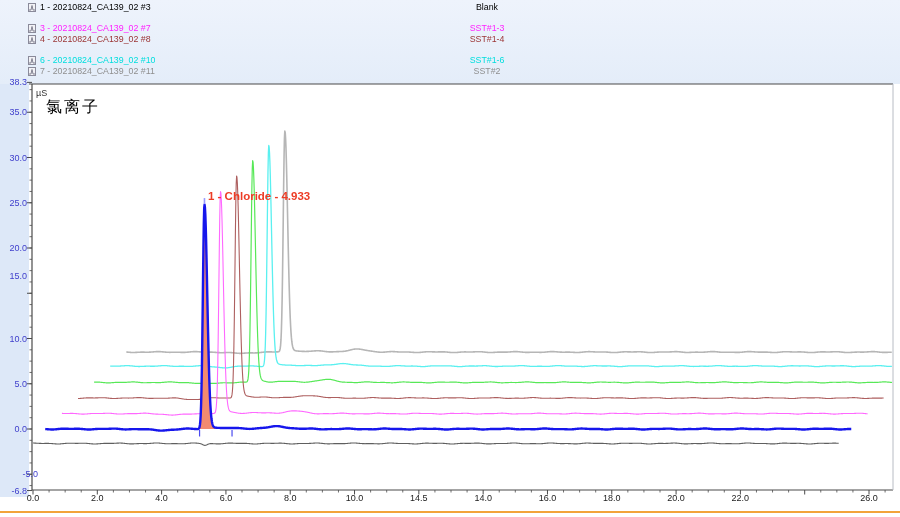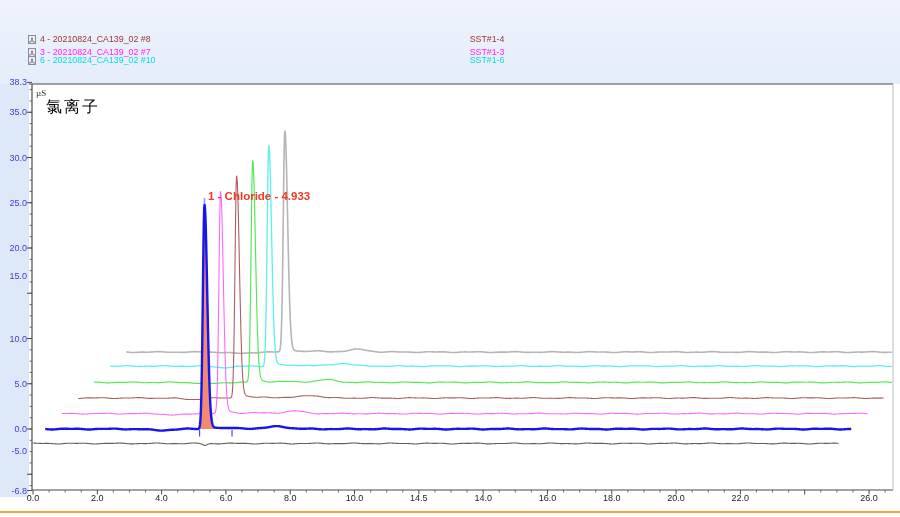--- a/index.html
+++ b/index.html
@@ -15,31 +15,39 @@
   .lname{position:absolute;left:40px;top:0;}
   .lsample{position:absolute;left:402px;top:0;width:170px;text-align:center;}
   .sel .lname,.sel .lsample{font-weight:bold;text-decoration:underline;}
   
   #leftstrip{position:absolute;left:0;top:84px;width:29px;height:413px;background:#dde8f8;}
   
   #plot-svg{position:absolute;left:0;top:0;}
   
   .ylab{position:absolute;left:0;width:27px;text-align:right;font-size:9px;color:#4040cc;line-height:10px;}
   .xlab{position:absolute;width:34px;text-align:center;font-size:9px;color:#222;top:493px;line-height:11px;}
-  #unit{position:absolute;left:36px;top:88px;font-size:9px;color:#333;font-family:Liberation Serif, serif;}
+  #unit{position:absolute;left:36px;top:88px;font-size:9px;color:#333;}
   #title{position:absolute;left:46px;top:97px;font-size:16px;color:#000;letter-spacing:2px;font-weight:500;}
   #ann{position:absolute;left:208px;top:190px;font-size:11.5px;font-weight:bold;color:#ed3c25;white-space:nowrap;}
   #orange{position:absolute;left:0;top:511px;width:900px;height:2px;background:#f2a43a;}
 </style>
 </head>
 <body>
 
 <div id="app">
   <div id="legend">
-      <div class="lrow" style="top: 23.2px; margin-top: 24px;">
+      <div class="lrow" style="top: 2px;">
+        <svg width="8" height="9" class="licon">
+          <rect x="0.5" y="0.5" width="7" height="8" fill="#f2f2f6" stroke="#8a8a9a" stroke-width="1"></rect>
+          <polyline points="1,7 3,7 4,2.5 5,7 7,7" fill="none" stroke="#777788" stroke-width="0.9"></polyline>
+        </svg>
+        <span class="lname" style="color: rgb(0, 0, 0);">1 - 20210824_CA139_02 #3</span>
+        <span class="lsample" style="color: rgb(0, 0, 0);">Blank</span>
+      </div>
+      <div class="lrow" style="top: 23.2px;">
         <svg width="8" height="9" class="licon">
           <rect x="0.5" y="0.5" width="7" height="8" fill="#f2f2f6" stroke="#8a8a9a" stroke-width="1"></rect>
           <polyline points="1,7 3,7 4,2.5 5,7 7,7" fill="none" stroke="#777788" stroke-width="0.9"></polyline>
         </svg>
         <span class="lname" style="color: rgb(255, 34, 255);">3 - 20210824_CA139_02 #7</span>
         <span class="lsample" style="color: rgb(255, 34, 255);">SST#1-3</span>
       </div>
       <div class="lrow" style="top: 33.8px;">
         <svg width="8" height="9" class="licon">
           <rect x="0.5" y="0.5" width="7" height="8" fill="#f2f2f6" stroke="#8a8a9a" stroke-width="1"></rect>
@@ -48,20 +56,28 @@
         <span class="lname" style="color: rgb(155, 52, 52);">4 - 20210824_CA139_02 #8</span>
         <span class="lsample" style="color: rgb(155, 52, 52);">SST#1-4</span>
       </div>
       <div class="lrow" style="top: 55px;">
         <svg width="8" height="9" class="licon">
           <rect x="0.5" y="0.5" width="7" height="8" fill="#f2f2f6" stroke="#8a8a9a" stroke-width="1"></rect>
           <polyline points="1,7 3,7 4,2.5 5,7 7,7" fill="none" stroke="#777788" stroke-width="0.9"></polyline>
         </svg>
         <span class="lname" style="color: rgb(0, 222, 222);">6 - 20210824_CA139_02 #10</span>
         <span class="lsample" style="color: rgb(0, 222, 222);">SST#1-6</span>
+      </div>
+      <div class="lrow" style="top: 65.6px;">
+        <svg width="8" height="9" class="licon">
+          <rect x="0.5" y="0.5" width="7" height="8" fill="#f2f2f6" stroke="#8a8a9a" stroke-width="1"></rect>
+          <polyline points="1,7 3,7 4,2.5 5,7 7,7" fill="none" stroke="#777788" stroke-width="0.9"></polyline>
+        </svg>
+        <span class="lname" style="color: rgb(143, 143, 143);">7 - 20210824_CA139_02 #11</span>
+        <span class="lsample" style="color: rgb(143, 143, 143);">SST#2</span>
       </div>
     </div>
   <div id="leftstrip"></div>
   <svg id="plot-svg" width="900" height="517" viewBox="0 0 900 517">
       <defs>
         <clipPath id="plotclip">
           <rect x="32" y="84" width="861" height="406"></rect>
         </clipPath>
       </defs>
       <line x1="29.5" y1="485.5625" x2="32" y2="485.5625" stroke="#4a4a4a" stroke-width="0.8"></line>
@@ -187,21 +203,21 @@
     <div id="ann">1 - Chloride - 4.933</div>
   <div class="ylab" style="top: 77.385px;">38.3</div>
       <div class="ylab" style="top: 107.25px;">35.0</div>
       <div class="ylab" style="top: 152.5px;">30.0</div>
       <div class="ylab" style="top: 197.75px;">25.0</div>
       <div class="ylab" style="top: 243px;">20.0</div>
       <div class="ylab" style="top: 271px;">15.0</div>
       <div class="ylab" style="top: 333.5px;">10.0</div>
       <div class="ylab" style="top: 378.75px;">5.0</div>
       <div class="ylab" style="top: 424px;">0.0</div>
-      <div class="ylab" style="top: 446px;">-5.0</div>
+      <div class="ylab" style="top: 469px; padding-left: 11px;">-5.0</div>
       <div class="ylab" style="top: 485.54px;">-6.8</div>
       <div class="xlab" style="left: 16px;">0.0</div>
       <div class="xlab" style="left: 80.308px;">2.0</div>
       <div class="xlab" style="left: 144.616px;">4.0</div>
       <div class="xlab" style="left: 208.924px;">6.0</div>
       <div class="xlab" style="left: 273.232px;">8.0</div>
       <div class="xlab" style="left: 337.54px;">10.0</div>
       <div class="xlab" style="left: 401.848px;">14.5</div>
       <div class="xlab" style="left: 466.156px;">14.0</div>
       <div class="xlab" style="left: 530.464px;">16.0</div>

